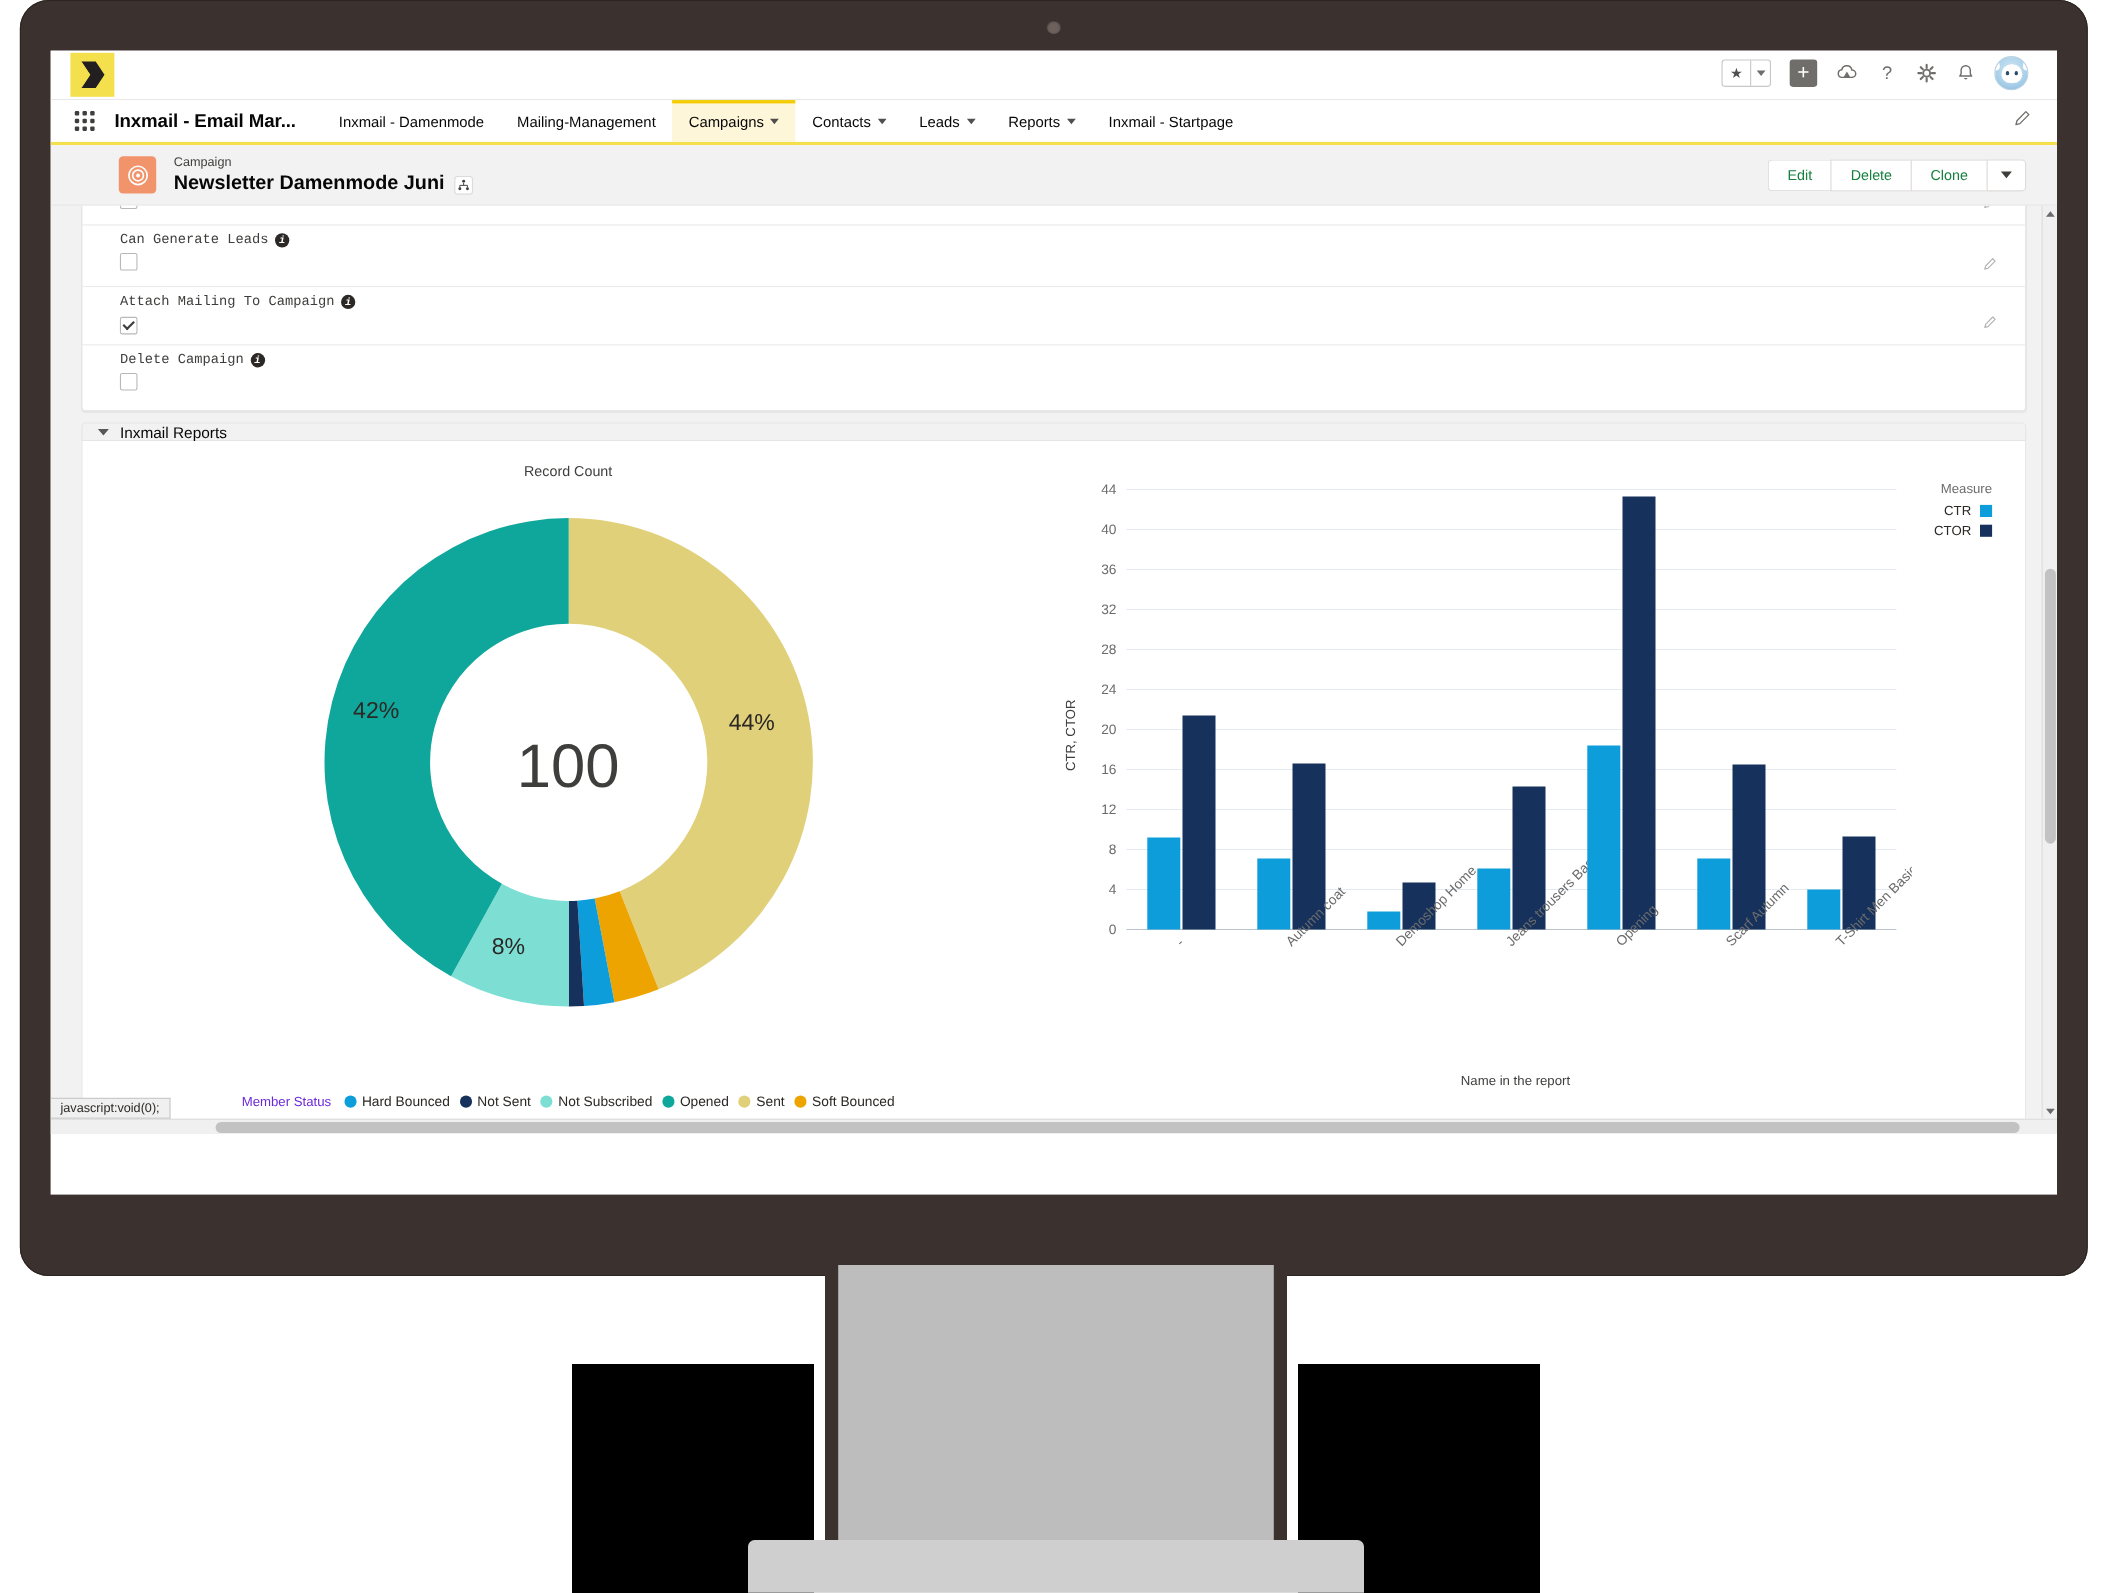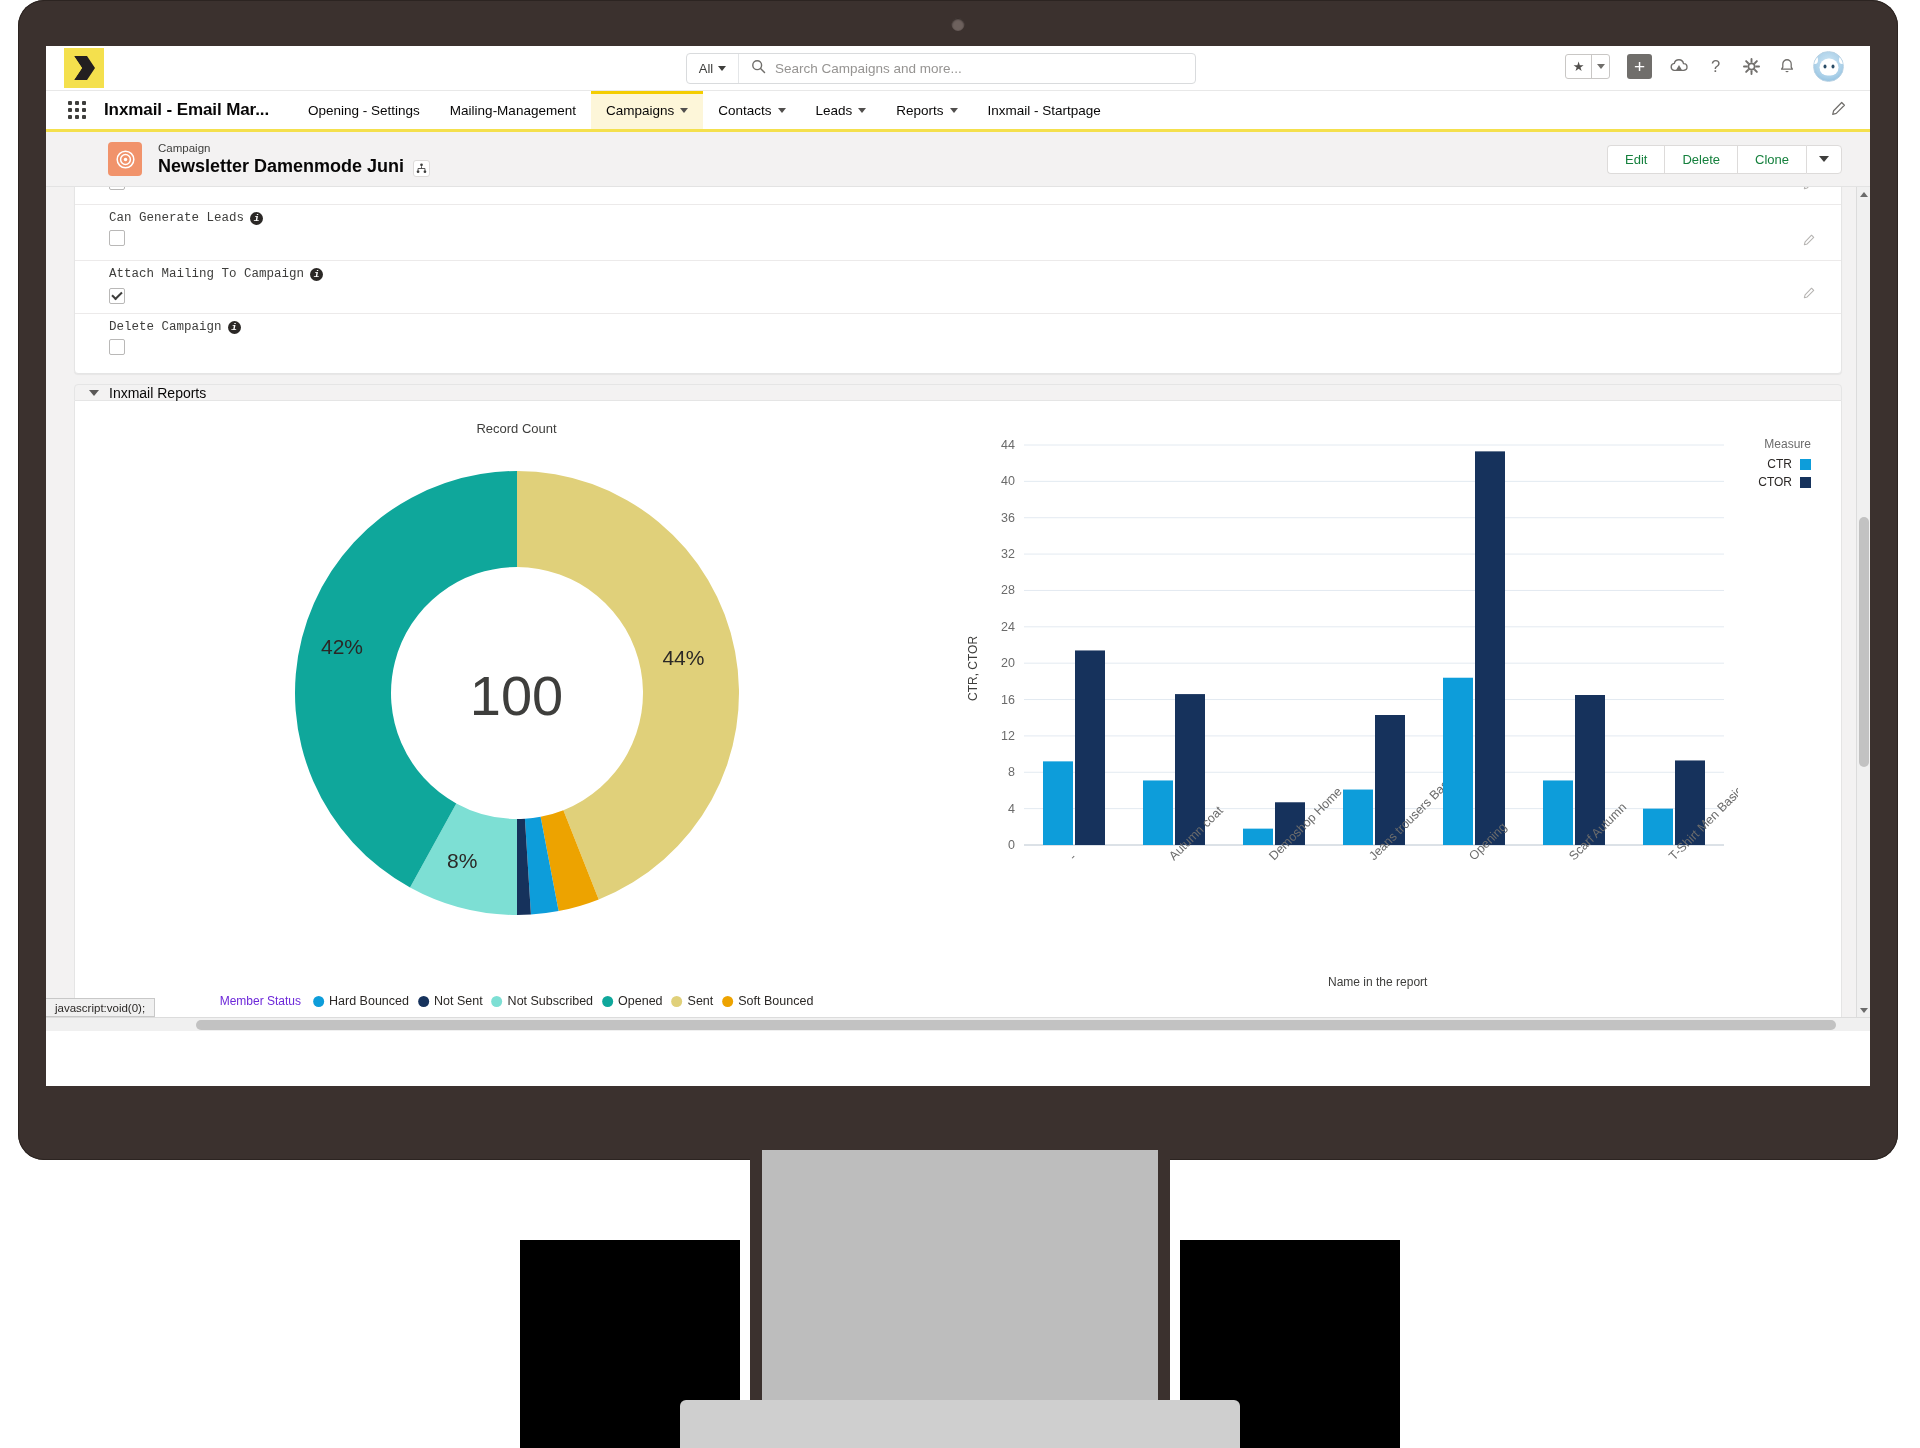--- a/index.html
+++ b/index.html
@@ -268,33 +268,20 @@
   <div id="screen">
 
     <div class="sf-top">
       <div class="sf-logo">
         <svg width="26" height="28" viewBox="0 0 26 28">
           <path d="M3 2 L16 2 L24 14 L16 26 L3 26 L11 14 Z" fill="#231f20"></path>
           <path d="M3 2 L11 14 L3 26 Z" fill="#f4e04d"></path>
         </svg>
       </div>
 
-      <div class="search-wrap">
-        <div class="search-scope">
-          <span>All</span>
-          <span class="caret-dn"></span>
-        </div>
-        <span class="search-ico">
-          <svg width="15" height="15" viewBox="0 0 16 16">
-            <circle cx="6.6" cy="6.6" r="4.7" fill="none" stroke="#706e6b" stroke-width="1.5"></circle>
-            <line x1="10.2" y1="10.2" x2="14.4" y2="14.4" stroke="#706e6b" stroke-width="1.6" stroke-linecap="round"></line>
-          </svg>
-        </span>
-        <span class="search-ph">Search Campaigns and more...</span>
-      </div>
 
       <div class="top-icons">
         <div class="fav-box">
           <div class="fav-star">★</div>
           <div class="fav-arrow">
             <span class="caret-dn" style="border-top-color:#706e6b"></span>
           </div>
         </div>
         <div class="ti plus-box">+</div>
         <div class="ti">
@@ -348,21 +335,21 @@
           <i></i>
           <i></i>
           <i></i>
           <i></i>
           <i></i>
           <i></i>
       </div>
       <div class="app-name">Inxmail - Email Mar...</div>
       <div class="nav-items">
         <div class="nav-item">
-          <span>Opening - Settings</span>
+          <span>Inxmail - Damenmode</span>
         </div>
         <div class="nav-item">
           <span>Mailing-Management</span>
         </div>
         <div class="nav-item active">
           <span>Campaigns</span>
           <span class="caret-dn"></span>
         </div>
         <div class="nav-item">
           <span>Contacts</span>

